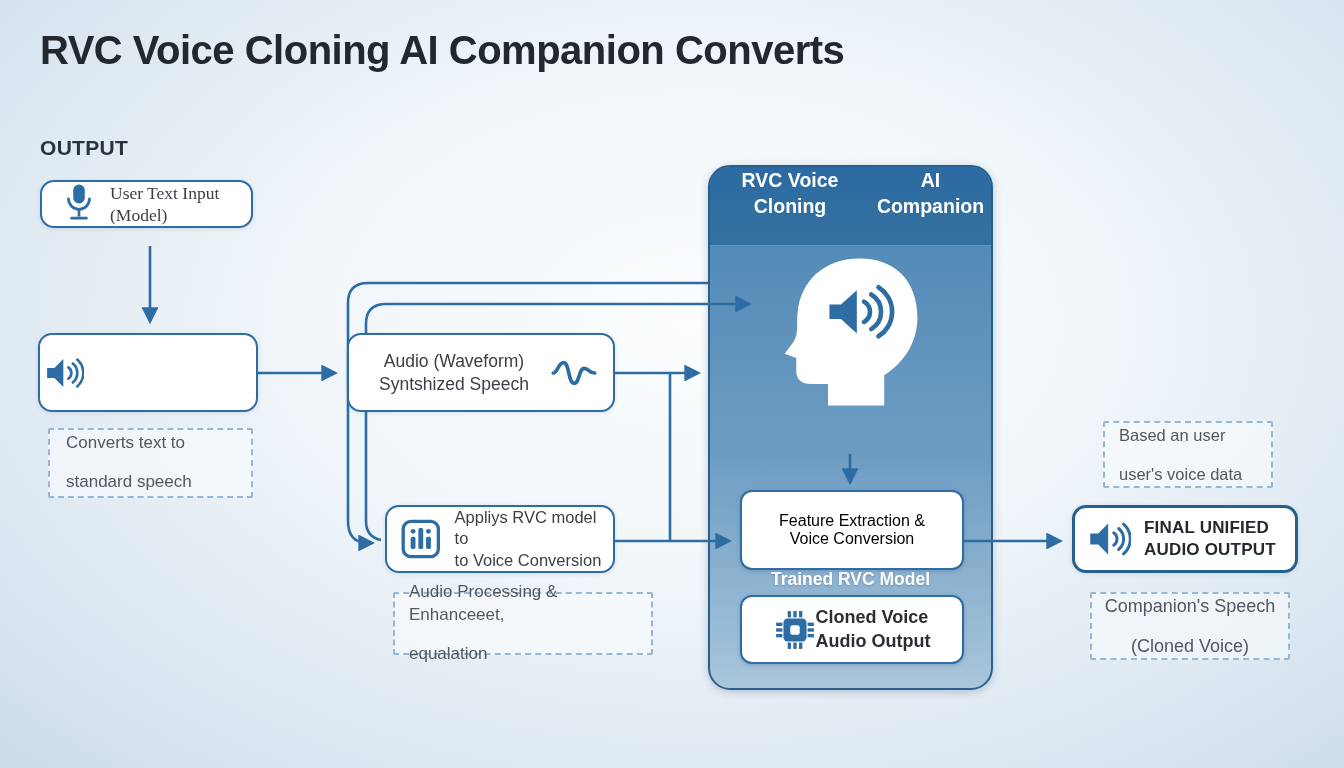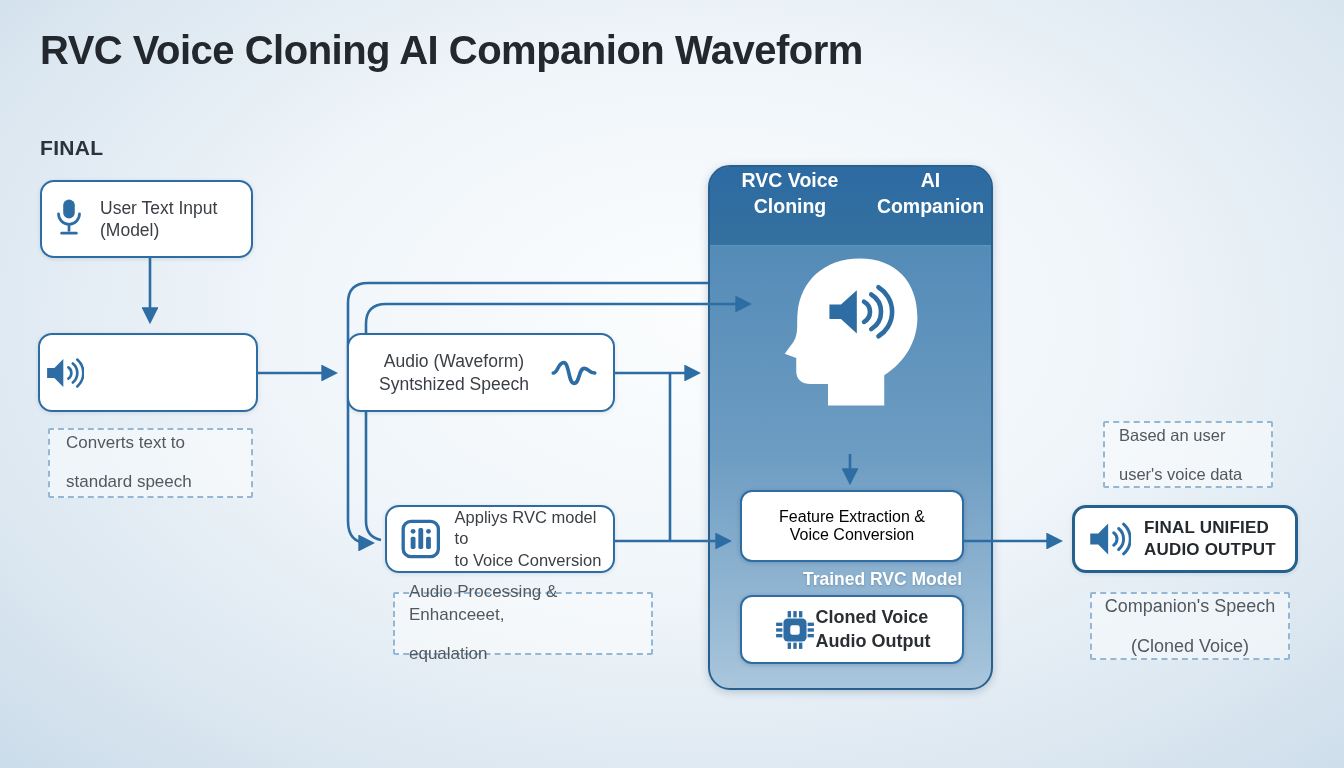--- a/index.html
+++ b/index.html
@@ -23,36 +23,36 @@
     background:linear-gradient(180deg,#4a85b3 0%,#6d9cc2 55%,#a9c6dc 100%);
     box-shadow:0 2px 8px rgba(30,60,95,0.25);box-sizing:border-box;overflow:hidden;}
   #panel-header{position:absolute;left:0;top:0;width:100%;height:78px;
     background:linear-gradient(180deg,#2c6aa2 0%,#35719f 100%);border-bottom:1px solid #5e93bd;
     display:flex;flex-direction:row;justify-content:center;text-align:center;
     color:#ffffff;font-weight:700;font-size:19.5px;line-height:1.35;}
   .panel-node{position:absolute;left:30px;width:224px;background:#fff;border:2px solid #2e6da4;
     border-radius:12px;display:flex;align-items:center;justify-content:center;box-sizing:border-box;
     box-shadow:0 1px 4px rgba(30,60,95,0.25);}
   #model-caption{position:absolute;left:0;top:400px;width:100%;text-align:center;color:#ffffff;
-    font-size:17.5px;font-weight:600;line-height:1.45;text-shadow:0 1px 2px rgba(20,50,80,0.25);margin-left:32px;}
+    font-size:17.5px;font-weight:600;line-height:1.45;text-shadow:0 1px 2px rgba(20,50,80,0.25);}
 
   #final-box{border-color:#24618f;border-width:3px;}
   #final-box .txt{font-size:17px;font-weight:700;color:#24292e;letter-spacing:0.2px;}
 
   svg{display:block;}
   #wires{left:0;top:0;pointer-events:none;}
   .ctext{text-align:center;flex:1;}
 </style>
 </head>
 <body>
 
 <div id="canvas">
 
-  <div class="abs" id="title">RVC Voice Cloning AI Companion Waveform</div>
-  <div class="abs" id="input-label">FINAL</div>
+  <div class="abs" id="title">RVC Voice Cloning AI Companion Converts</div>
+  <div class="abs" id="input-label">OUTPUT</div>
 
   <div class="abs" id="panel">
     <div id="panel-header">
       <div>RVC Voice Cloning</div>
       <div>AI Companion</div>
     </div>
 
     <svg class="abs" style="left:70px;top:90px;" width="145" height="150" viewBox="0 0 100 104">
       <path fill="#ffffff" d="M55,1 C30,1 14,17 12,38 C11,46 13,53 9,59 L3,67 L11,70 L11,79 C11,85 15,88 21,88 L33,88 L33,103 L72,103 L72,82 C86,73 95,59 95,42 C95,17 80,1 55,1 Z"></path>
       <g fill="#2e6da4">
@@ -62,21 +62,21 @@
         <path d="M58,31 a8,8 0 0 1 0,14"></path>
         <path d="M63,26 a14,14 0 0 1 0,24"></path>
         <path d="M68,21 a20,20 0 0 1 0,34"></path>
       </g>
     </svg>
     <div id="model-caption">
       <div>Trained RVC Model</div>
       <div>(Target Voice)</div>
     </div>
 
-    <div class="panel-node" style="top:323px;height:72px;">
+    <div class="panel-node" style="top:323px;height:80px;">
       <div class="txt ctext">
         <div>Feature Extraction &amp;</div>
         <div>Voice Conversion</div>
       </div>
     </div>
 
     <div class="panel-node" style="top:428px;height:69px;gap:0;padding:0 10px;">
       <svg width="42" height="42" viewBox="0 0 40 40">
         <g fill="#2e6da4">
           <rect x="9" y="9" width="22" height="22" rx="4"></rect>
@@ -114,21 +114,21 @@
       <path d="M708,283 L368,283 Q348,283 348,303 L348,521 Q348,543 368,543 L371,543" marker-end="url(#arr)"></path>
       <path d="M381,540 Q366,537 366,521 L366,324 Q366,304 386,304 L748,304" marker-end="url(#arr)"></path>
       <path d="M615,373 L697,373" marker-end="url(#arr)"></path>
       <path d="M670,373 L670,541"></path>
       <path d="M615,541 L728,541" marker-end="url(#arr)"></path>
       <path d="M850,454 L850,481" marker-end="url(#arr)"></path>
       <path d="M962,541 L1059,541" marker-end="url(#arr)"></path>
     </g>
   </svg>
 
-  <div class="abs node" style="left:40px;top:180px;width:213px;height:78px;gap:16px;padding-left:12px;">
+  <div class="abs node" style="left:40px;top:180px;width:213px;height:48px;gap:16px;padding-left:22px;font-family:Liberation Serif, serif;">
     <svg width="30" height="42" viewBox="0 0 28 40">
       <rect x="8.5" y="1.5" width="11" height="18" rx="5.5" fill="#2e6da4"></rect>
       <path d="M4,15 a10,10 0 0 0 20,0" fill="none" stroke="#2e6da4" stroke-width="2.6" stroke-linecap="round"></path>
       <line x1="14" y1="25" x2="14" y2="32" stroke="#2e6da4" stroke-width="2.6"></line>
       <line x1="7" y1="33.5" x2="21" y2="33.5" stroke="#2e6da4" stroke-width="2.6" stroke-linecap="round"></line>
     </svg>
     <div class="txt">
       <div>User Text Input</div>
       <div>(Model)</div>
     </div>

